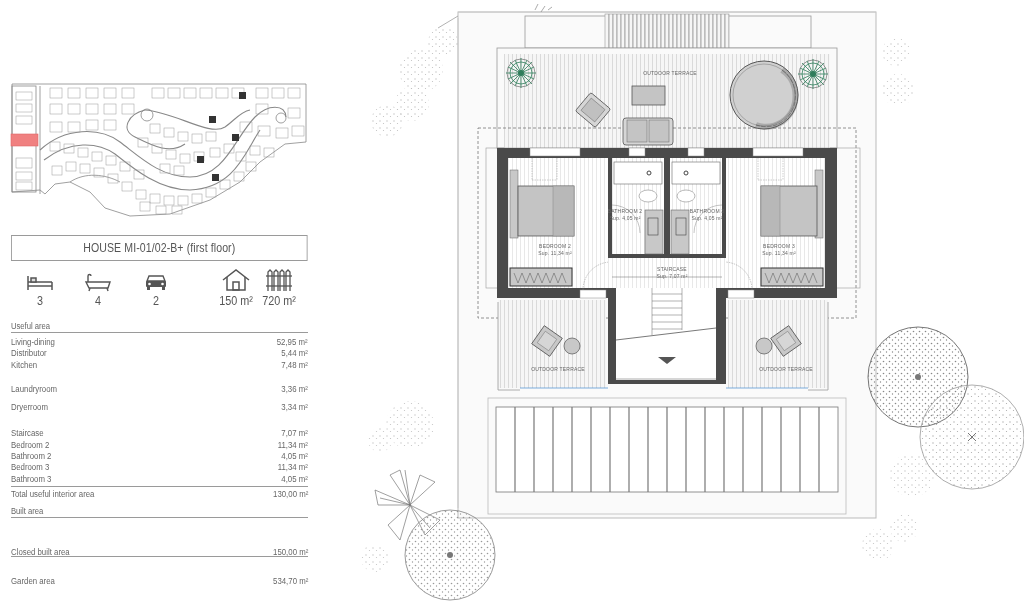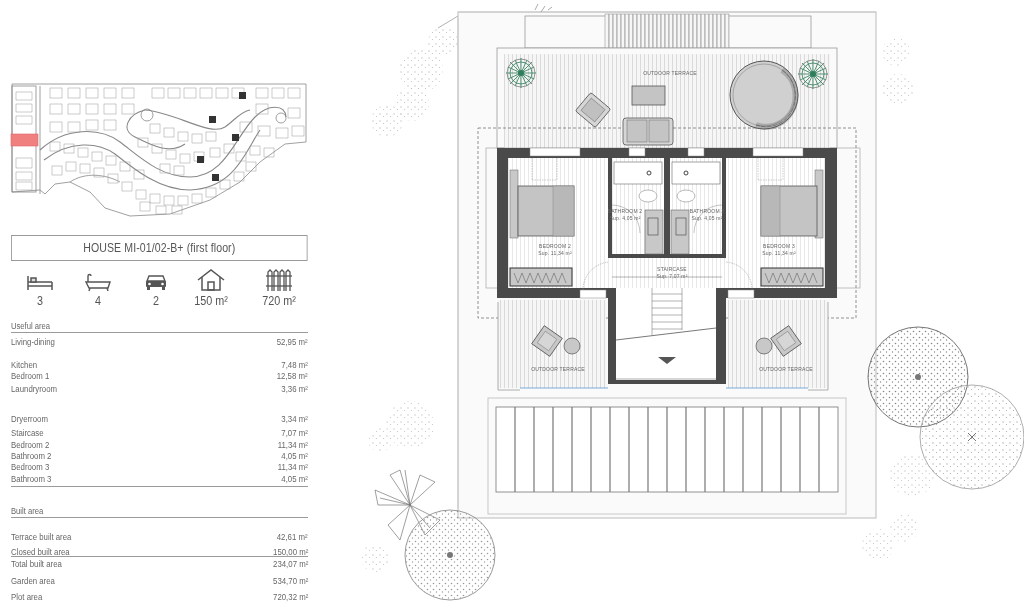--- a/index.html
+++ b/index.html
@@ -177,21 +177,21 @@
           <path d="M8,4 L22,4 L24,9 L6,9 Z" fill="none" stroke="#555" stroke-width="1.4"></path>
           <rect x="5" y="9" width="20" height="6" rx="1"></rect>
           <rect x="6" y="15" width="3" height="3"></rect>
             <rect x="21" y="15" width="3" height="3"></rect>
           <circle cx="8.5" cy="12" r="1.3" fill="#fff"></circle>
             <circle cx="21.5" cy="12" r="1.3" fill="#fff"></circle>
         </g>
       </svg>
       <div class="val">2</div>
     </div>
-    <div class="feature" style="left:171px;">
+    <div class="feature" style="left:196px;">
       <svg width="30" height="24" viewBox="0 0 30 24" style="margin-top:-4px">
         <g fill="none" stroke="#555" stroke-width="1.5">
           <path d="M2,12 L15,2 L28,12"></path>
           <path d="M6,9 L6,22 L24,22 L24,9"></path>
           <rect x="12" y="14" width="6" height="8"></rect>
         </g>
       </svg>
       <div class="val">150 m²</div>
     </div>
     <div class="feature" style="left:239px;">
@@ -209,33 +209,33 @@
     </div>
   </div>
 
   <div class="sec-label" style="top:321px;">Useful area</div>
   <div class="rule" style="top:332px;"></div>
 
   <div class="row" style="top:337px;">
       <span class="name">Living-dining</span>
       <span class="value">52,95 m²</span>
     </div>
+  <div class="row" style="top:348.4px;">
+      <span class="name">Distributor</span>
+      <span class="value">5,44 m²</span>
+    </div>
   <div class="row" style="top:359.8px;">
       <span class="name">Kitchen</span>
       <span class="value">7,48 m²</span>
     </div>
-  <div class="row" style="top:371.2px;">
-      <span class="name">Bedroom 1</span>
-      <span class="value">12,58 m²</span>
-    </div>
   <div class="row" style="top:384px;">
       <span class="name">Laundryroom</span>
       <span class="value">3,36 m²</span>
     </div>
-  <div class="row" style="top:414px;text-decoration:underline;">
+  <div class="row" style="top:402px;text-decoration:underline;">
       <span class="name">Dryerroom</span>
       <span class="value">3,34 m²</span>
     </div>
   <div class="row" style="top:428.2px;">
       <span class="name">Staircase</span>
       <span class="value">7,07 m²</span>
     </div>
   <div class="row" style="top:439.6px;">
       <span class="name">Bedroom 2</span>
       <span class="value">11,34 m²</span>
@@ -247,43 +247,35 @@
   <div class="row" style="top:462.4px;">
       <span class="name">Bedroom 3</span>
       <span class="value">11,34 m²</span>
     </div>
   <div class="row" style="top:473.8px;">
       <span class="name">Bathroom 3</span>
       <span class="value">4,05 m²</span>
     </div>
 
   <div class="rule" style="top:486px;"></div>
+  <div class="row" style="top:489px;">
+      <span class="name">Total useful interior area</span>
+      <span class="value">130,00 m²</span>
+    </div>
 
   <div class="sec-label" style="top:506px;">Built area</div>
   <div class="rule" style="top:517px;"></div>
   <div class="row" style="top:547px;">
       <span class="name">Closed built area</span>
       <span class="value">150,00 m²</span>
     </div>
-  <div class="row" style="top:532.4px;">
-      <span class="name">Terrace built area</span>
-      <span class="value">42,61 m²</span>
-    </div>
   <div class="rule" style="top:556px;"></div>
-  <div class="row" style="top:559px;">
-      <span class="name">Total built area</span>
-      <span class="value">234,07 m²</span>
-    </div>
   <div class="row" style="top:576px;">
       <span class="name">Garden area</span>
       <span class="value">534,70 m²</span>
-    </div>
-  <div class="row" style="top:592px;">
-      <span class="name">Plot area</span>
-      <span class="value">720,32 m²</span>
     </div>
 </div>
 
 <div class="plan">
   <svg width="684" height="608" viewBox="340 0 684 608">
     <defs>
       <pattern id="deck" width="4" height="10" patternUnits="userSpaceOnUse">
         <rect width="4" height="10" fill="#f6f6f6"></rect>
         <line x1="0.5" y1="0" x2="0.5" y2="10" stroke="#c8c8c8" stroke-width="0.6"></line>
       </pattern>

